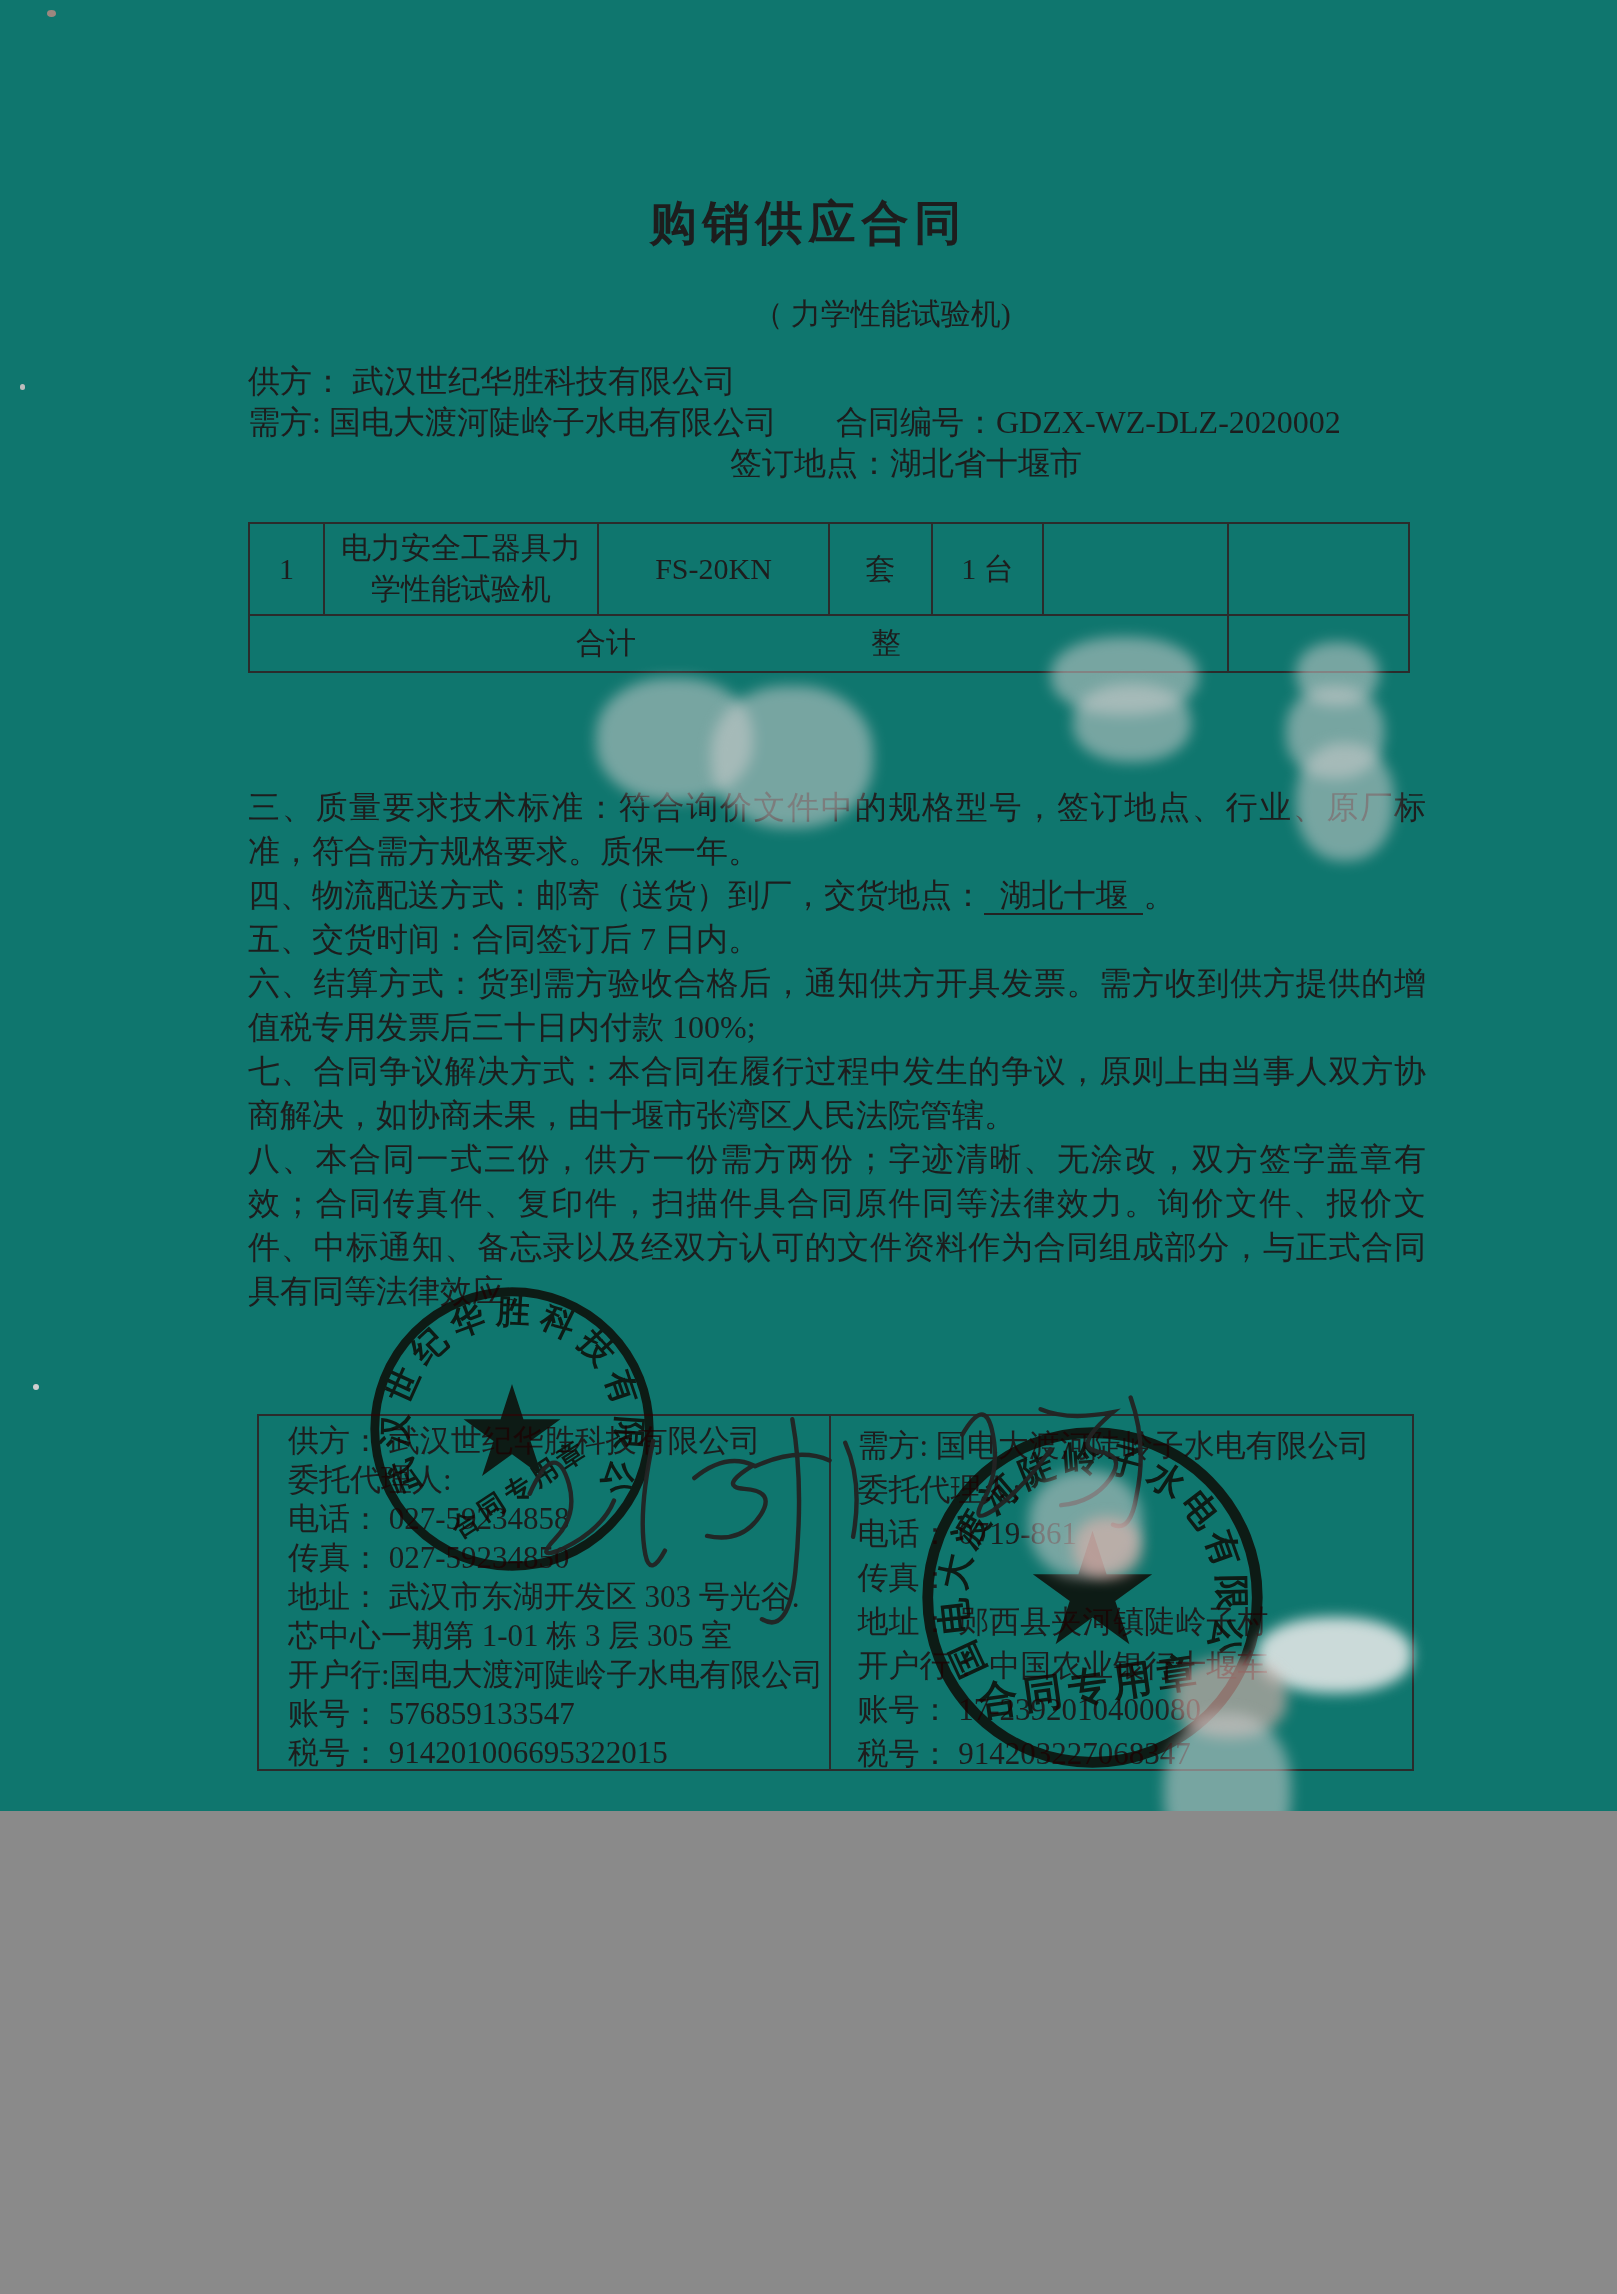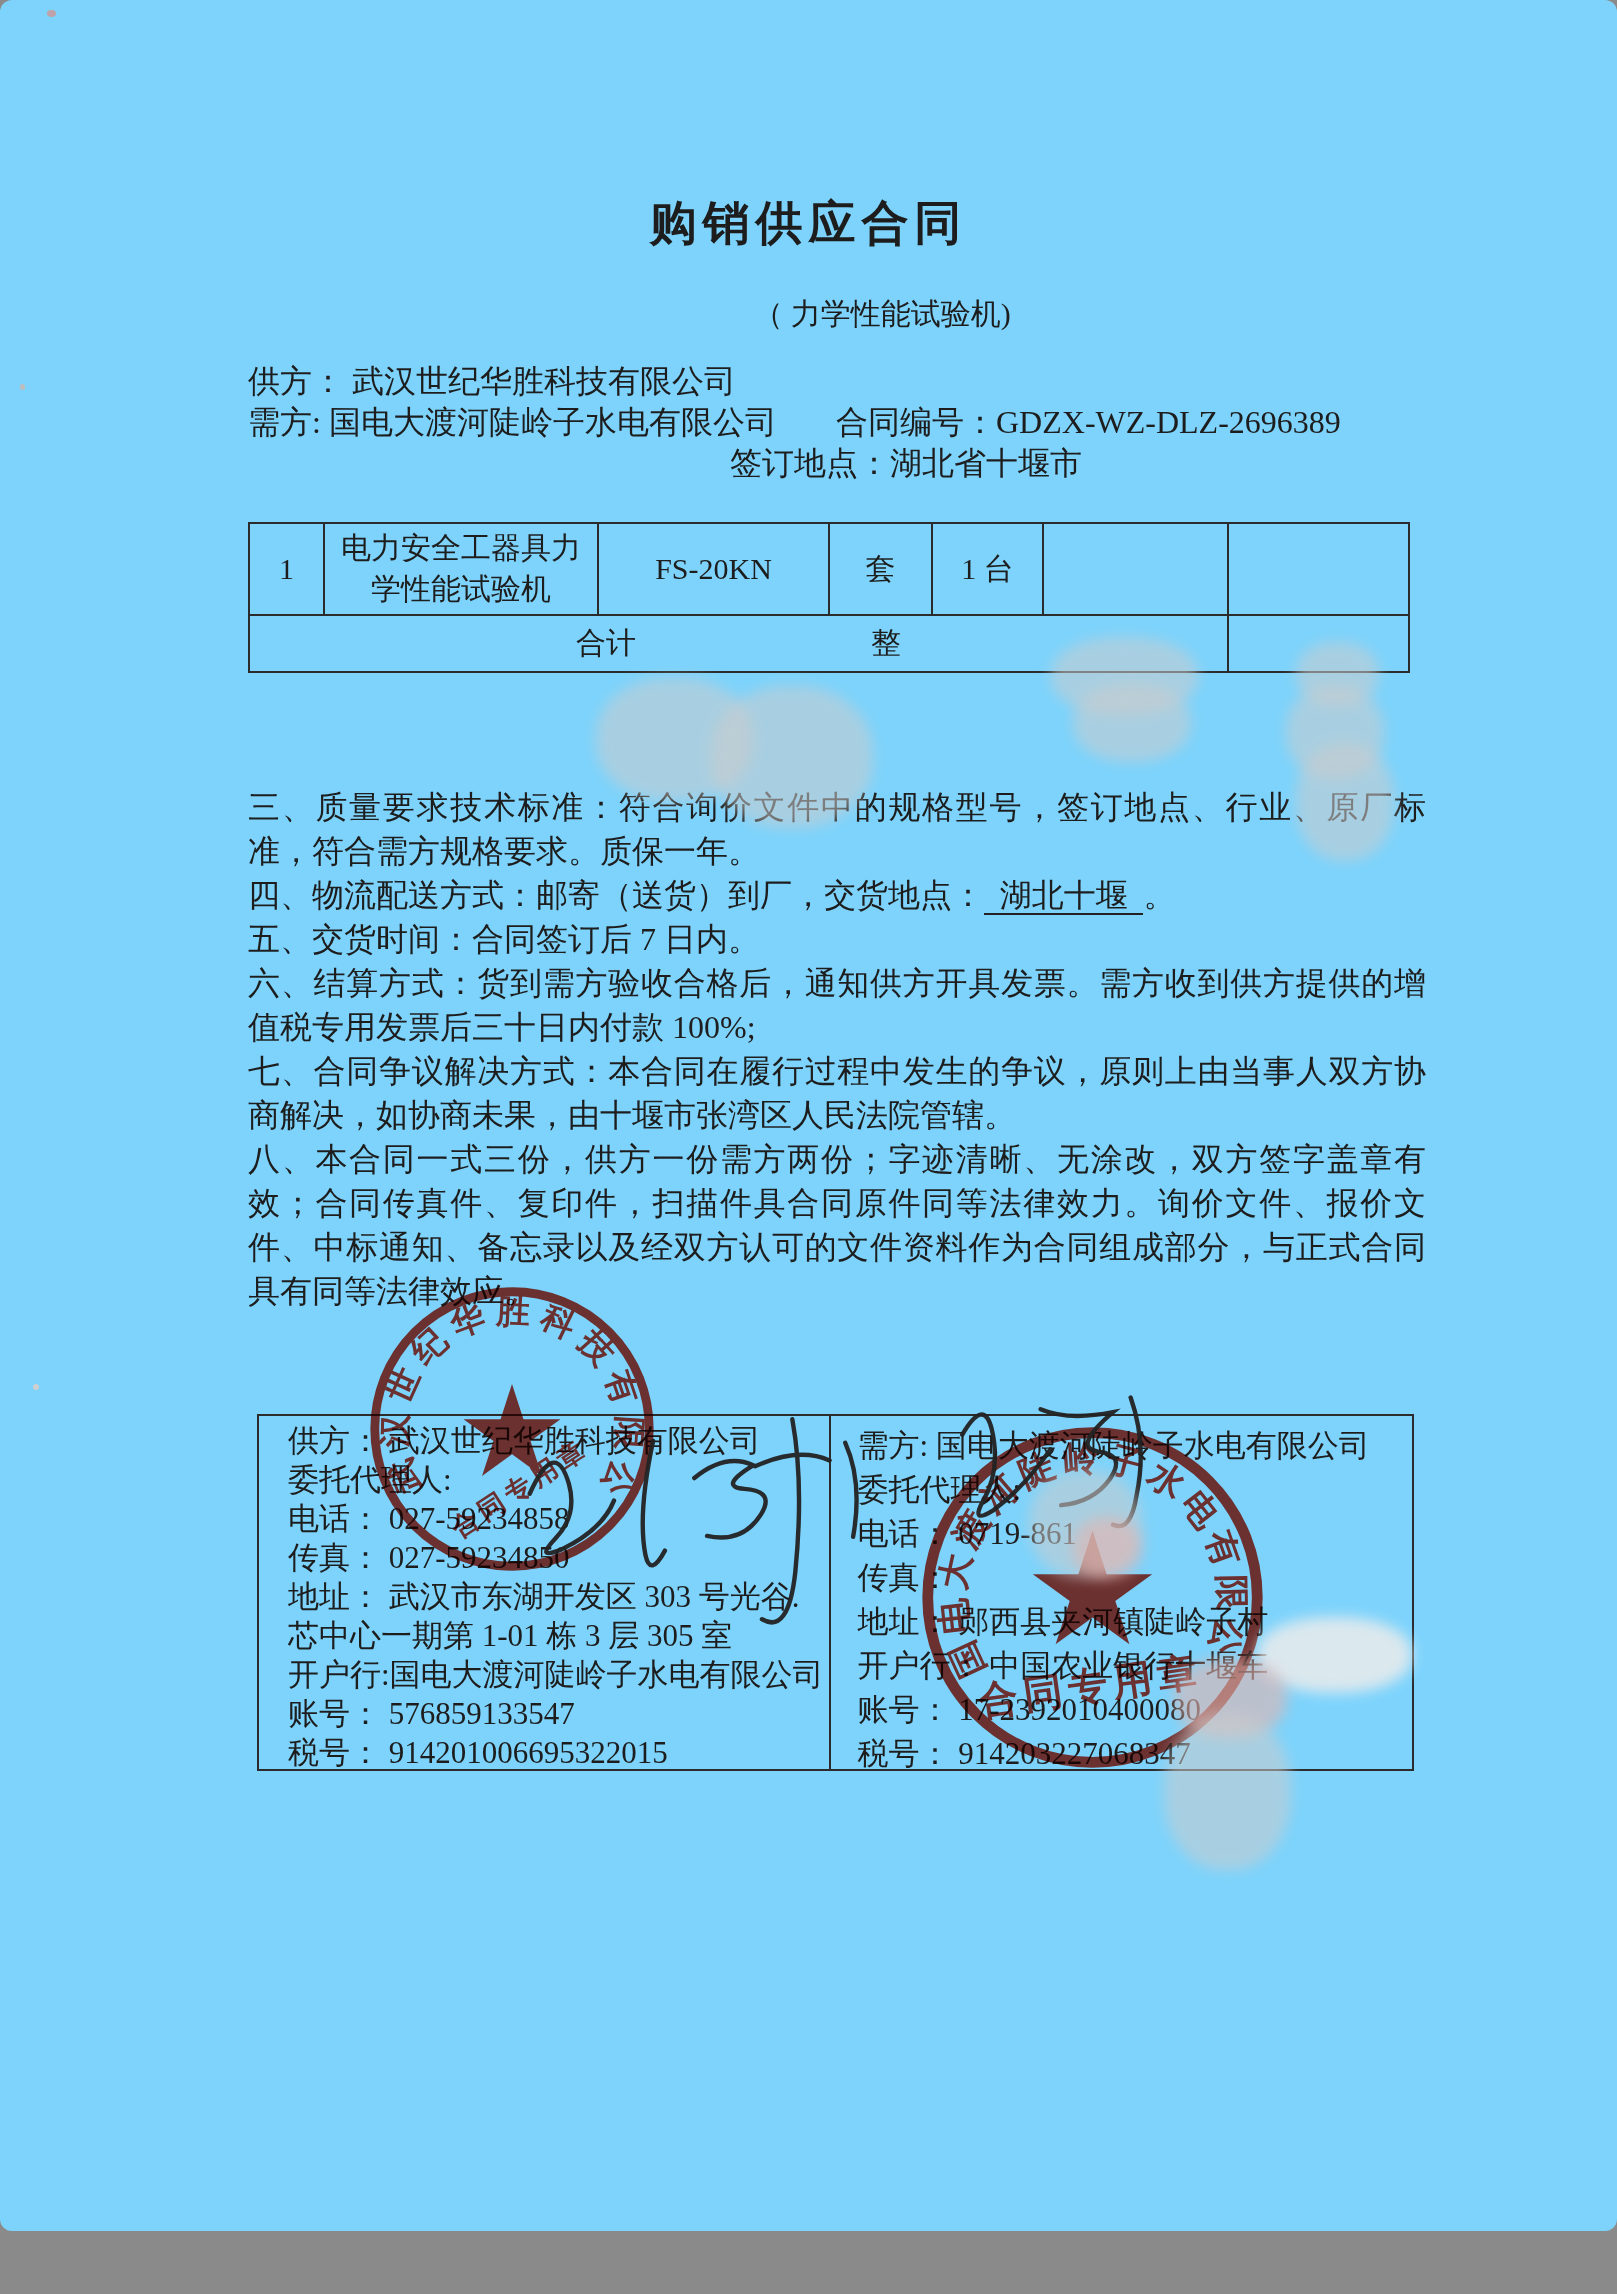--- a/index.html
+++ b/index.html
@@ -1,19 +1,19 @@
 <!DOCTYPE html>
 <html><head>
 <meta charset="utf-8">
 <style>
   html,body{margin:0;padding:0;background:#8a8a8a;}
   .page{
-    position:relative;width:1617px;height:2231px;background:#7dd3fc;
+    position:relative;width:1617px;height:1811px;background:#0f766e;
     font-family:"Liberation Serif","DejaVu Serif",serif;color:#1d1d1d;
-    overflow:hidden;margin:0 auto;border-radius:12px;
+    overflow:hidden;margin:0 auto;
   }
   .abs{position:absolute;}
   
   .doc-title{left:0;top:192px;width:100%;text-align:center;font-size:47px;font-weight:bold;letter-spacing:5.9px;}
   .doc-subtitle{left:0;top:294px;width:100%;text-align:center;text-indent:147px;font-size:30px;}
   
   .meta-line{left:248px;width:1215px;height:41px;font-size:32px;white-space:nowrap;}
   .meta-part{position:absolute;top:0;left:0;white-space:nowrap;}
   
   table.goods{position:absolute;left:248px;top:522px;width:1161px;border-collapse:collapse;table-layout:fixed;font-size:30px;}
@@ -47,21 +47,21 @@
 <div class="page">
 
   <div class="abs doc-title">购销供应合同</div>
   <div class="abs doc-subtitle">（ 力学性能试验机)</div>
 
   <div class="abs meta-line" style="top:360px;">
     <span class="meta-part">供方： 武汉世纪华胜科技有限公司</span>
   </div>
   <div class="abs meta-line" style="top:401px;">
     <span class="meta-part">需方: 国电大渡河陡岭子水电有限公司</span>
-    <span class="meta-part" style="left:588px;">合同编号：GDZX-WZ-DLZ-2696389</span>
+    <span class="meta-part" style="left:588px;">合同编号：GDZX-WZ-DLZ-2020002</span>
   </div>
   <div class="abs meta-line" style="top:442px;">
     <span class="meta-part" style="left:482px;">签订地点：湖北省十堰市</span>
   </div>
 
   <table class="goods">
     <colgroup>
       <col style="width:75px">
         <col style="width:274px">
         <col style="width:231px">

